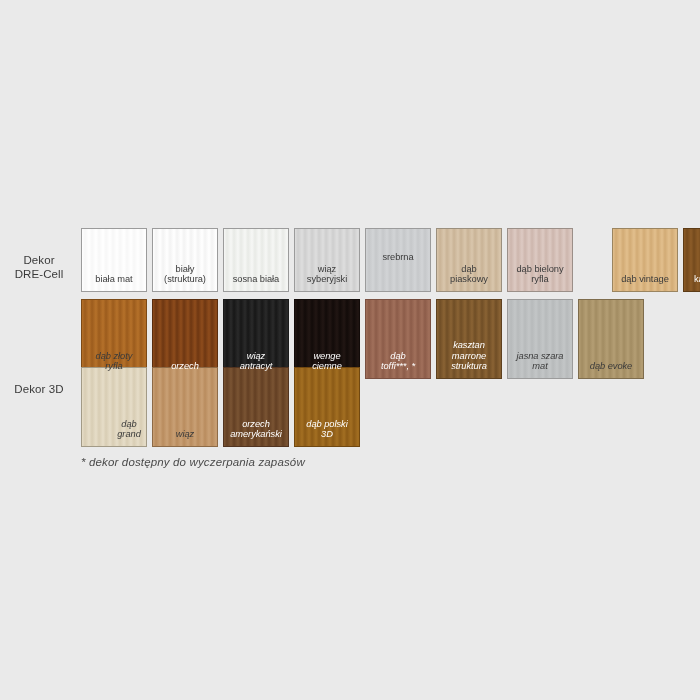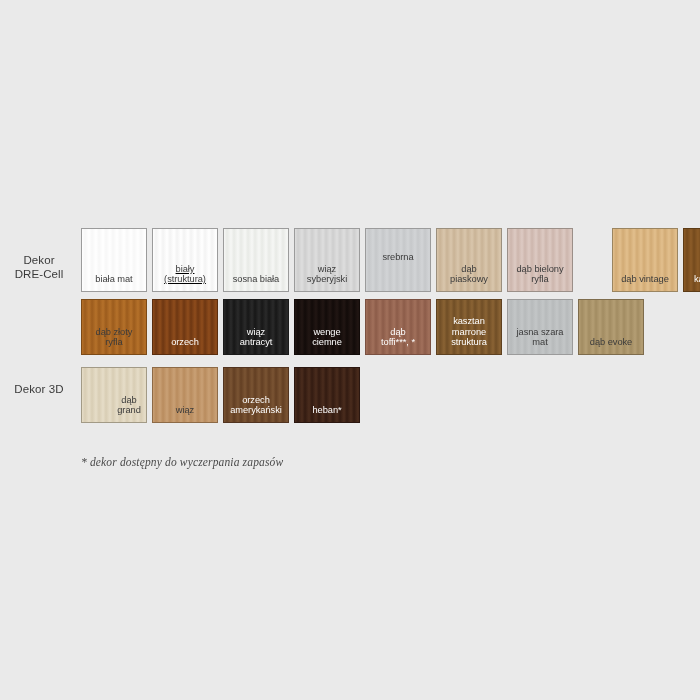--- a/index.html
+++ b/index.html
@@ -52,21 +52,21 @@
   .swatch {
     position: relative;
     width: 66px;
     height: 64px;
     box-sizing: border-box;
     overflow: hidden;
     display: flex;
     align-items: flex-end;
     justify-content: center;
   }
-  #row-2 .swatch, #row-3 .swatch { height: 56px; }
+  #row-2 .swatch, #row-3 .swatch { height: 80px; font-style: italic; }
 
   .swatch .grain {
     position: absolute;
     left: 0; top: 0; right: 0; bottom: 0;
     z-index: 0;
   }
 
   .swatch .cap {
     position: relative;
     z-index: 2;
@@ -85,21 +85,21 @@
   .footnote {
     position: absolute;
     left: 81px;
     font-style: italic;
     font-size: 11.5px;
     color: #4a4a4a;
     letter-spacing: .15px;
     white-space: nowrap;
   }
   #foot-1 { top: 433px; }
-  #foot-2 { top: 456px; font-family: Liberation Serif, serif; }
+  #foot-2 { top: 456px; }
 </style>
 </head>
 <body style="background: rgb(234, 234, 234);">
 
 <div id="board">
 
   <div class="row-label" id="label-dre">
     <span>Dekor</span>
     <span>DRE-Cell</span>
   </div>
@@ -108,21 +108,21 @@
     <span>Dekor 3D</span>
   </div>
 
   <div class="swatch-row" id="row-1">
       <div class="swatch dark-text" style="border: 1px solid rgb(155, 155, 155);">
         <div class="grain" style="background: repeating-linear-gradient(90deg, rgb(255, 255, 255) 0px, rgb(247, 247, 247) 3px, rgb(255, 255, 255) 7px, rgb(247, 247, 247) 10px, rgb(255, 255, 255) 14px);"></div>
         <div class="cap">
           <div>biała mat</div>
         </div>
       </div>
-      <div class="swatch dark-text" style="border: 1px solid rgb(155, 155, 155); text-decoration: underline;">
+      <div class="swatch dark-text" style="border: 1px solid rgb(155, 155, 155);">
         <div class="grain" style="background: repeating-linear-gradient(90deg, rgb(255, 255, 255) 0px, rgb(243, 243, 243) 3px, rgb(255, 255, 255) 7px, rgb(243, 243, 243) 10px, rgb(255, 255, 255) 14px);"></div>
         <div class="cap">
           <div>biały</div>
           <div>(struktura)</div>
         </div>
       </div>
       <div class="swatch dark-text" style="border: 1px solid rgb(155, 155, 155);">
         <div class="grain" style="background: repeating-linear-gradient(90deg, rgb(246, 247, 245) 0px, rgb(232, 234, 230) 3px, rgb(246, 247, 245) 7px, rgb(232, 234, 230) 10px, rgb(246, 247, 245) 14px);"></div>
         <div class="cap">
           <div>sosna biała</div>
@@ -241,23 +241,24 @@
           <div>wiąz</div>
         </div>
       </div>
       <div class="swatch light-text" style="border: 1px solid rgb(82, 52, 32);">
         <div class="grain" style="background: repeating-linear-gradient(90deg, rgb(122, 84, 51) 0px, rgb(99, 63, 35) 3px, rgb(122, 84, 51) 7px, rgb(99, 63, 35) 10px, rgb(122, 84, 51) 14px);"></div>
         <div class="cap">
           <div>orzech</div>
           <div>amerykański</div>
         </div>
       </div>
-      <div class="swatch light-text" style="border: 1px solid rgb(43, 23, 16);">
-        <div class="grain" style="background: repeating-linear-gradient(90deg, rgb(74, 44, 29) 0px, rgb(51, 27, 17) 3px, rgb(74, 44, 29) 7px, rgb(51, 27, 17) 10px, rgb(74, 44, 29) 14px);"></div>
-        <div class="cap">
-          <div>heban*</div>
+      <div class="swatch light-text" style="border: 1px solid rgb(113, 72, 16);">
+        <div class="grain" style="background: repeating-linear-gradient(90deg, rgb(163, 111, 34) 0px, rgb(139, 90, 22) 3px, rgb(163, 111, 34) 7px, rgb(139, 90, 22) 10px, rgb(163, 111, 34) 14px);"></div>
+        <div class="cap">
+          <div>dąb polski</div>
+          <div>3D</div>
         </div>
       </div>
     </div>
 
   <div class="footnote" id="foot-2">* dekor dostępny do wyczerpania zapasów</div>
 
 </div>
 
 </body></html>

